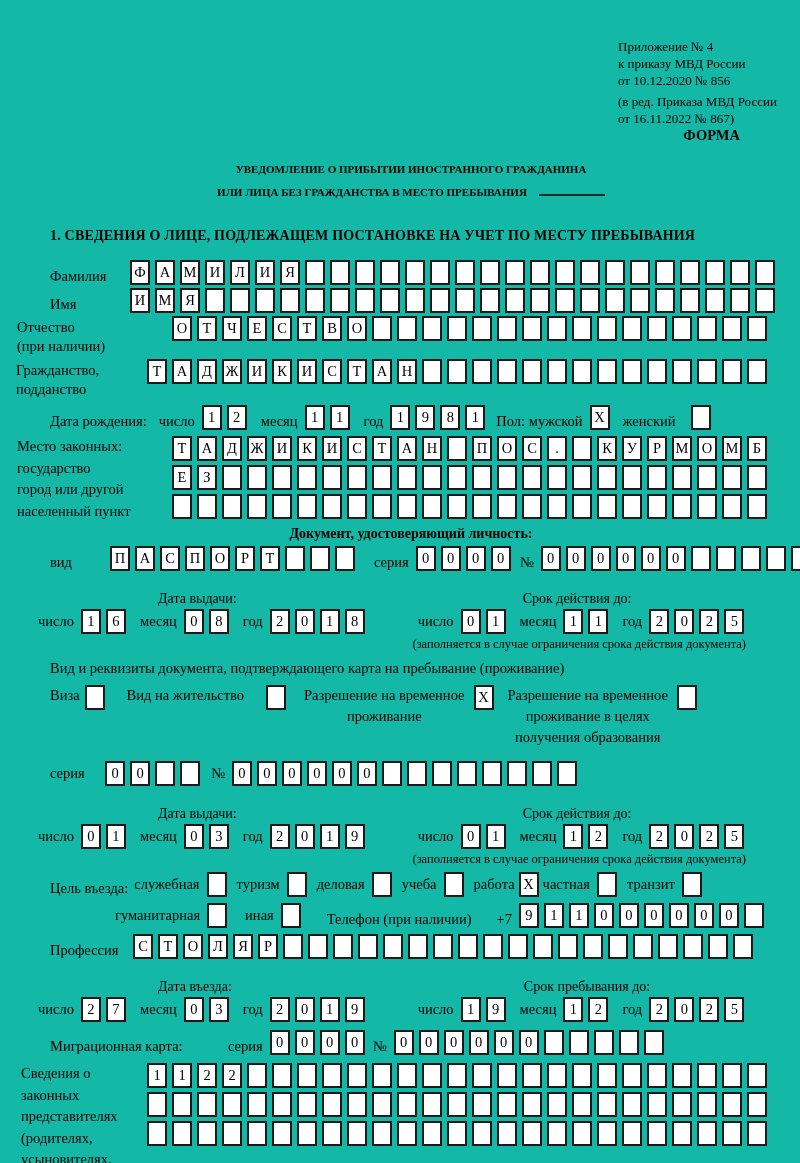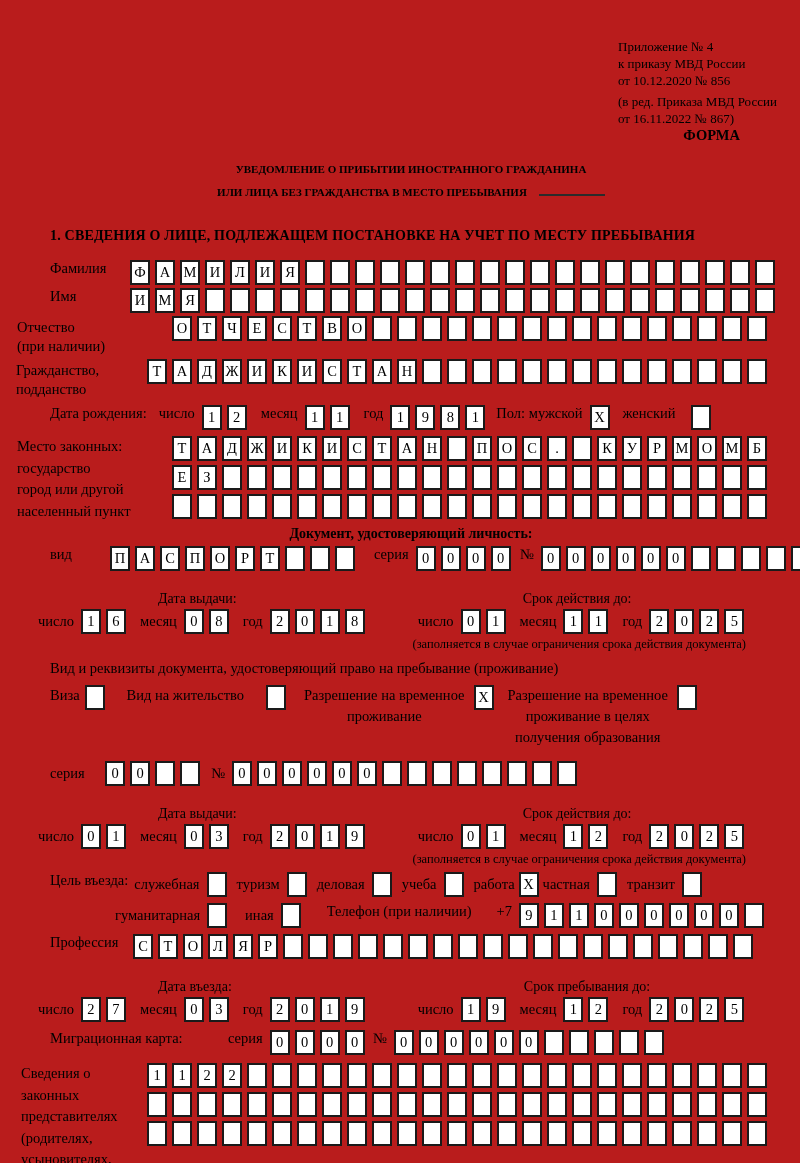--- a/index.html
+++ b/index.html
@@ -1,28 +1,28 @@
 <!DOCTYPE html>
 <html><head>
 <meta charset="utf-8">
 <style>
   html,body{margin:0;padding:0;background:#fff;}
   .page{
     width:800px;height:1163px;box-sizing:border-box;position:relative;
-    padding:38px 28px 0 50px;background:#b91c1c;color:#000;
+    padding:38px 28px 0 50px;background:#14b8a6;color:#000;
     font-family:"Liberation Serif","DejaVu Serif",serif;font-size:14.5px;
     overflow:hidden;
   }
   .ref-block{margin-left:568px;font-size:13px;line-height:17px;white-space:nowrap;}
   .ref-block .grp2{margin-top:4px;}
   .forma{ text-align:right;padding-right:32px;font-weight:bold;font-size:14.5px;}
   .title{text-align:center;font-weight:bold;font-size:11px;line-height:23px;margin-top:14px;}
   .title-underline{display:inline-block;width:66px;border-bottom:2px solid #2b2b2b;height:13px;margin-left:12px;}
   .section-title{font-weight:bold;font-size:14px;margin-top:24px;margin-bottom:16px;letter-spacing:.2px;}
-  .row{display:flex;align-items:flex-start;margin-bottom:3px;}
+  .row{display:flex;align-items:flex-end;margin-bottom:3px;}
   .row.top{align-items:flex-start;justify-content:flex-end;}
   .cells{display:flex;flex:none;}
   .cell{
     box-sizing:border-box;flex:none;width:20px;height:25px;border:2px solid #1a1a1a;
     margin-right:5px;display:inline-flex;align-items:center;justify-content:center;
     font-size:14.5px;background:#fff;
   }
   .lbl{flex:none;}
   .lbl2{line-height:19px;margin-top:2px;}
   .w80{width:80px;}  .w131{width:131px;} .w155{width:155px;} .w126{width:126px;} .w83{width:83px;}
@@ -393,21 +393,21 @@
       <span class="cells">
           <span class="cell">2</span>
           <span class="cell">0</span>
           <span class="cell">2</span>
           <span class="cell">5</span>
         </span>
     </span>
   </div>
   <div class="note">(заполняется в случае ограничения срока действия документа)</div>
 
-  <div class="intro">Вид и реквизиты документа, удостоверяющий право на пребывание (проживание)</div>
+  <div class="intro">Вид и реквизиты документа, подтверждающего карта на пребывание (проживание)</div>
 
   <div class="opts">
     <span class="opt">
       <span class="opt-text">Виза</span>
       <span class="cell" style="margin-left:5px"></span>
     </span>
     <span class="opt gap22">
       <span class="opt-text">Вид на жительство</span>
       <span class="cell" style="margin-left:22px"></span>
     </span>

